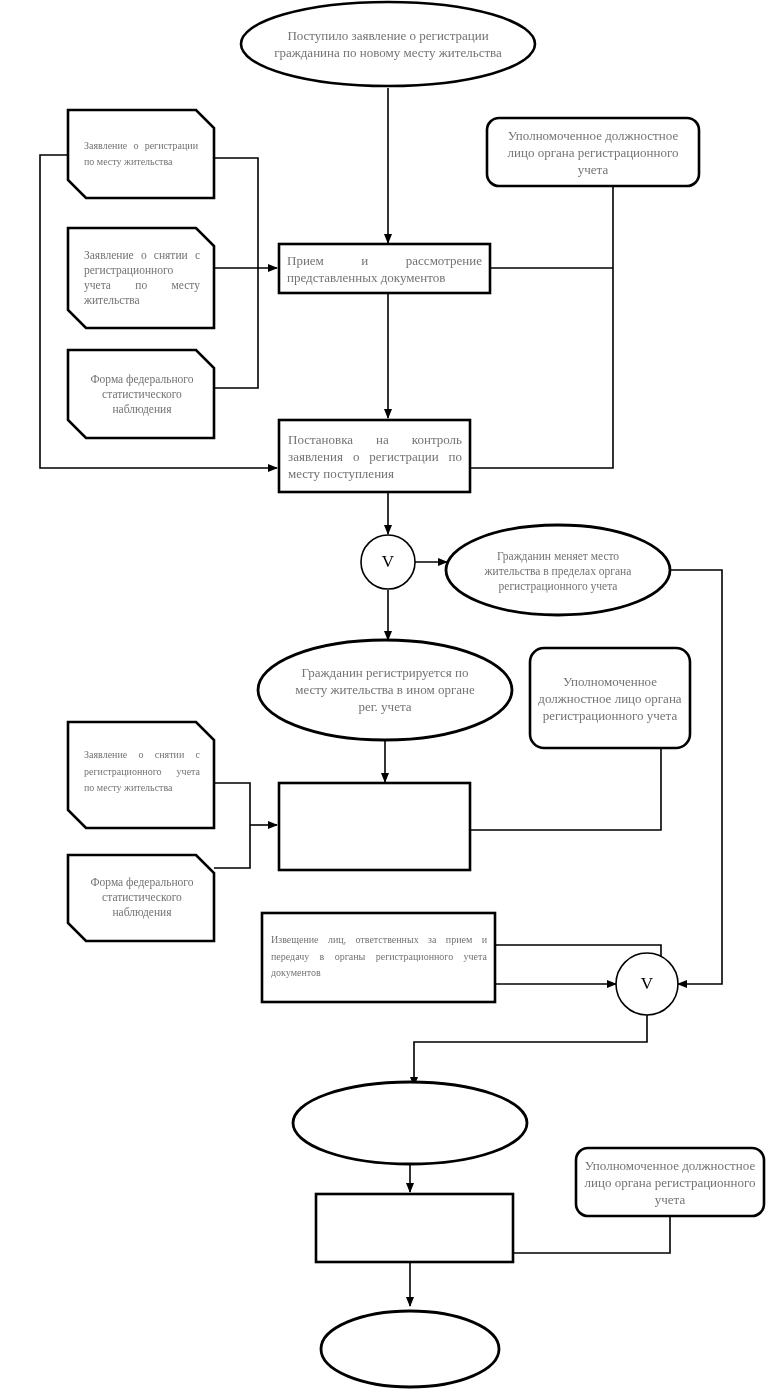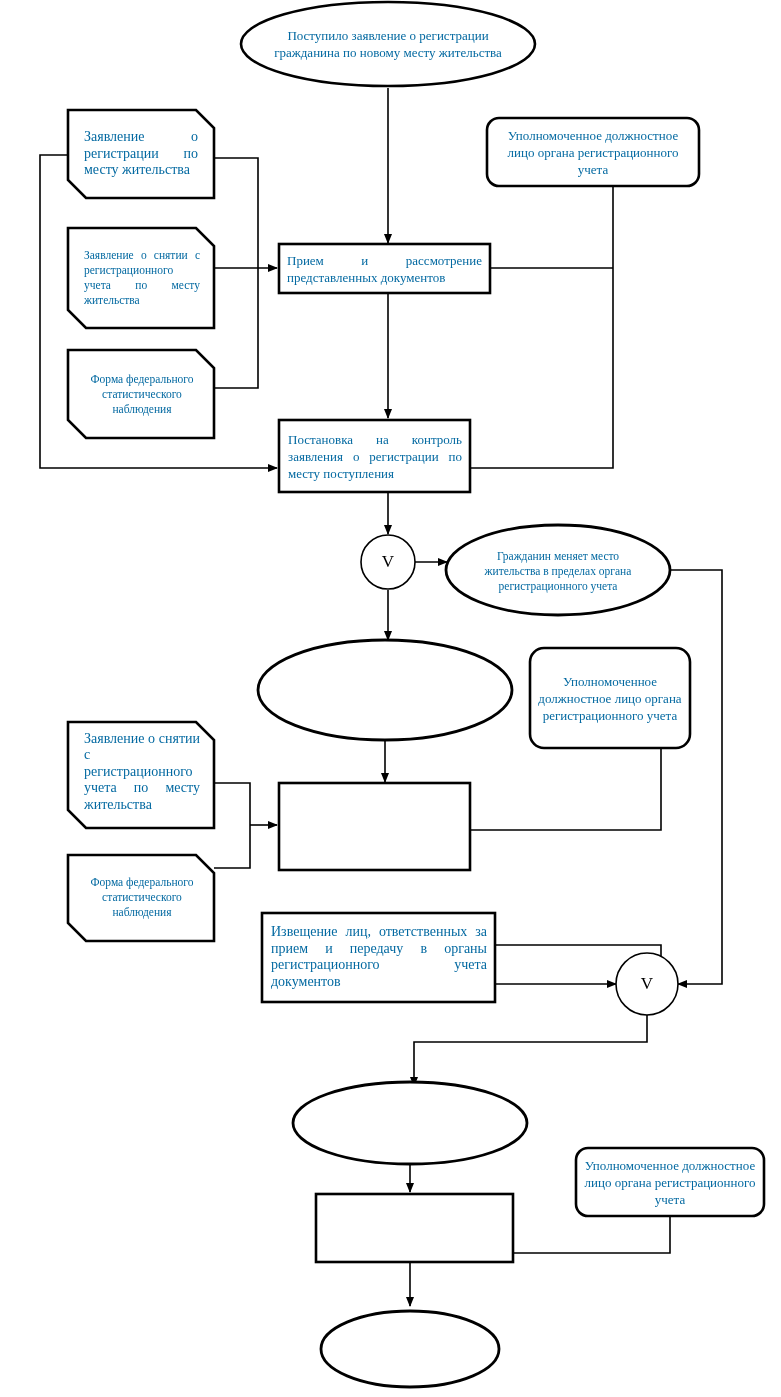--- a/index.html
+++ b/index.html
@@ -22,33 +22,33 @@
     left: 0;
     top: 0;
     width: 781px;
     height: 1397px;
   }
   .node-text {
     position: absolute;
     display: flex;
     align-items: center;
     box-sizing: border-box;
-    color: #0369a1;
+    color: #737373;
     pointer-events: none;
   }
   .node-text > span {
     display: block;
     width: 100%;
   }
   .t-center > span { text-align: center; }
   .t-just > span { text-align: justify; text-align-last: left; }
   .t-left > span { text-align: center; }
 
   .fs13 { font-size: 13px; line-height: 17px; }
-  .fs12 { font-size: 14px; line-height: 16.5px; }
+  .fs12 { font-size: 10px; line-height: 16.5px; }
   .fs11 { font-size: 11.5px; line-height: 15px; }
   .conn-label {
     position: absolute;
     font-size: 17px;
     color: #000;
     display: flex;
     align-items: center;
     justify-content: center;
     pointer-events: none;
   }
@@ -180,20 +180,23 @@
   </div>
 
   <div class="conn-label" style="left:361px; top:535px; width:54px; height:54px;">
     <span>V</span>
   </div>
 
   <div class="node-text t-center fs11" style="left:470px; top:540px; width:176px; height:62px;">
     <span>Гражданин меняет место жительства в пределах органа регистрационного учета</span>
   </div>
 
+  <div class="node-text t-center fs13" style="left:285px; top:652px; width:200px; height:74px;">
+    <span>Гражданин регистрируется по месту жительства в ином органе рег. учета</span>
+  </div>
 
   <div class="node-text t-center fs13" style="left:536px; top:654px; width:148px; height:88px;">
     <span>Уполномоченное должностное лицо органа регистрационного учета</span>
   </div>
 
   <div class="node-text t-just fs12" style="left:80px; top:730px; width:124px; height:84px; padding:0 4px;">
     <span>Заявление о снятии с регистрационного учета по месту жительства</span>
   </div>
 
   <div class="node-text t-left fs11" style="left:80px; top:860px; width:124px; height:74px; padding:0 4px;">

